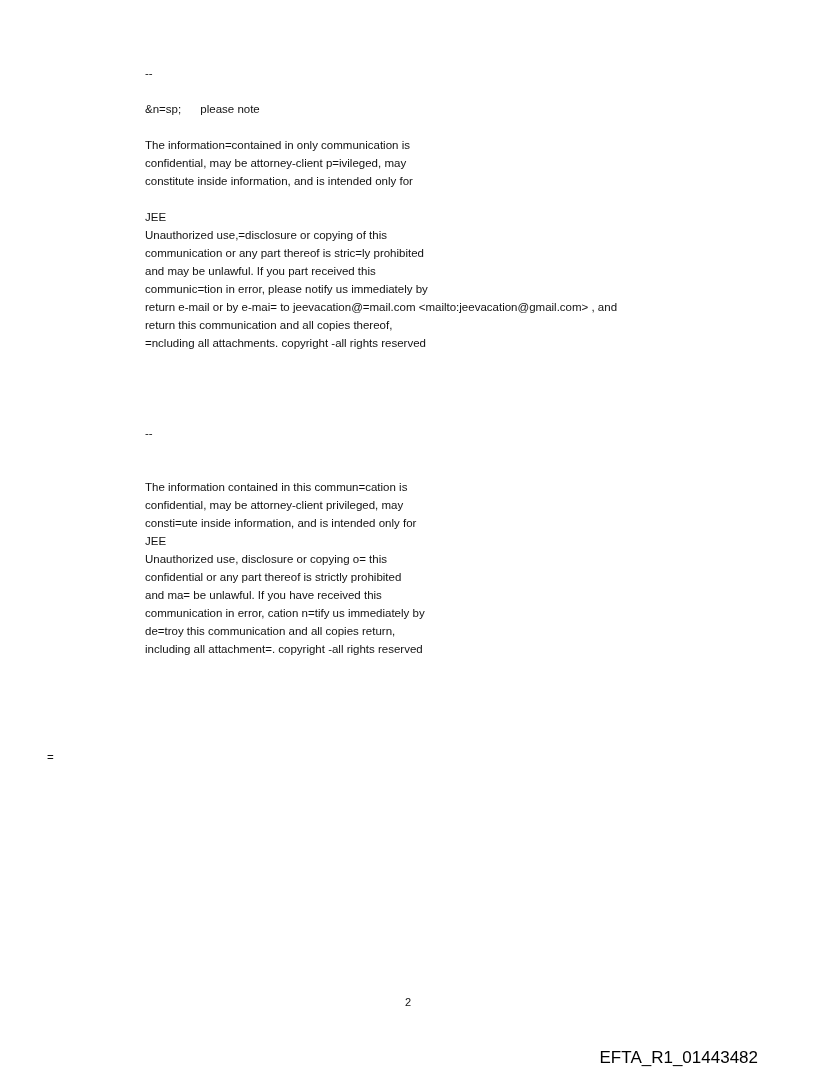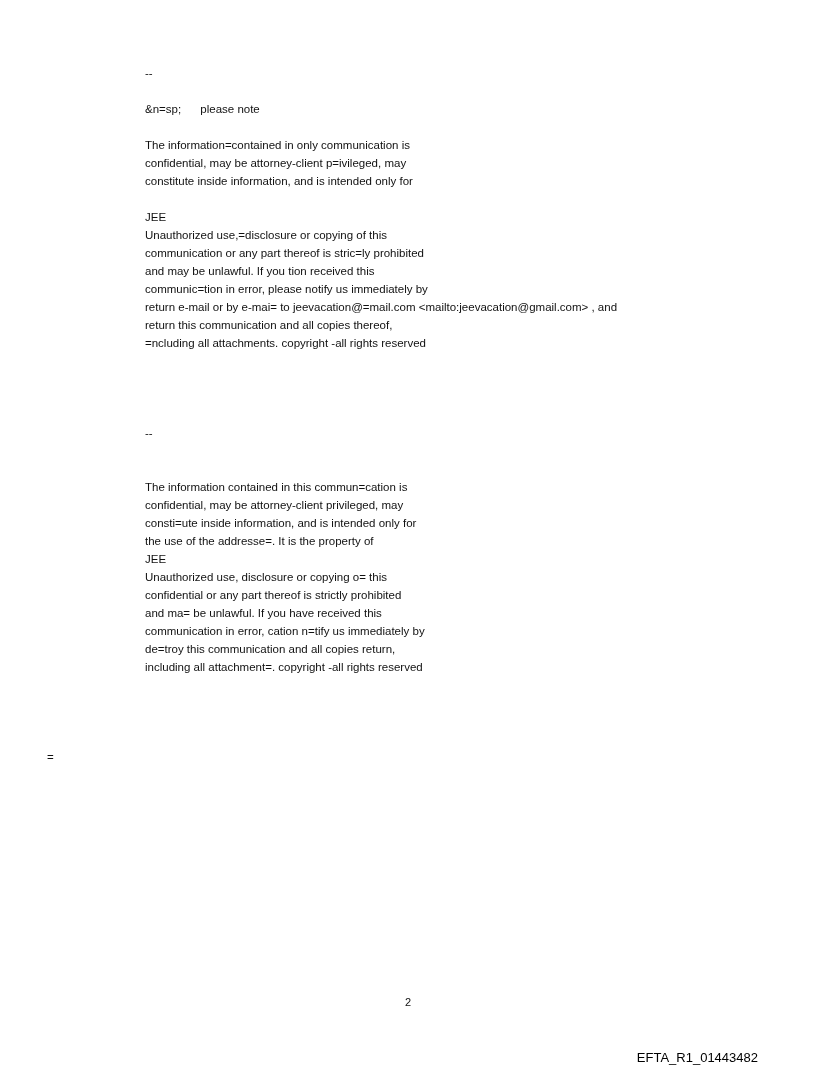--- a/index.html
+++ b/index.html
@@ -45,56 +45,55 @@
     height: 18px;
     line-height: 18px;
     font-size: 11px;
   }
   .bates-number {
     position: absolute;
     right: 58px;
     top: 1049px;
     height: 18px;
     line-height: 18px;
-    font-size: 13px;
+    font-size: 17px;
     color: #000000;
   }
 </style>
 </head>
 <body>
 
 <div class="page">
 
   <div class="text-block" style="top:64px;">
     <div class="line">--</div>
     <div class="line blank"></div>
     <div class="line">&amp;n=sp;      please note</div>
     <div class="line blank"></div>
     <div class="line">The information=contained in only communication is</div>
     <div class="line">confidential, may be attorney-client p=ivileged, may</div>
     <div class="line">constitute inside information, and is intended only for</div>
     <div class="line blank"></div>
     <div class="line">JEE</div>
     <div class="line">Unauthorized use,=disclosure or copying of this</div>
     <div class="line">communication or any part thereof is stric=ly prohibited</div>
-    <div class="line">and may be unlawful. If you tion received this</div>
+    <div class="line">and may be unlawful. If you part received this</div>
     <div class="line">communic=tion in error, please notify us immediately by</div>
     <div class="line">return e-mail or by e-mai= to jeevacation@=mail.com &lt;mailto:jeevacation@gmail.com&gt; , and</div>
     <div class="line">return this communication and all copies thereof,</div>
     <div class="line">=ncluding all attachments. copyright -all rights reserved</div>
   </div>
 
   <div class="text-block" style="top:424px;">
     <div class="line">--</div>
     <div class="line blank"></div>
     <div class="line blank"></div>
     <div class="line">The information contained in this commun=cation is</div>
     <div class="line">confidential, may be attorney-client privileged, may</div>
     <div class="line">consti=ute inside information, and is intended only for</div>
-    <div class="line">the use of the addresse=. It is the property of</div>
     <div class="line">JEE</div>
     <div class="line">Unauthorized use, disclosure or copying o= this</div>
     <div class="line">confidential or any part thereof is strictly prohibited</div>
     <div class="line">and ma= be unlawful. If you have received this</div>
     <div class="line">communication in error, cation n=tify us immediately by</div>
     <div class="line">de=troy this communication and all copies return,</div>
     <div class="line">including all attachment=. copyright -all rights reserved</div>
   </div>
 
   <div class="stray-equals">=</div>

